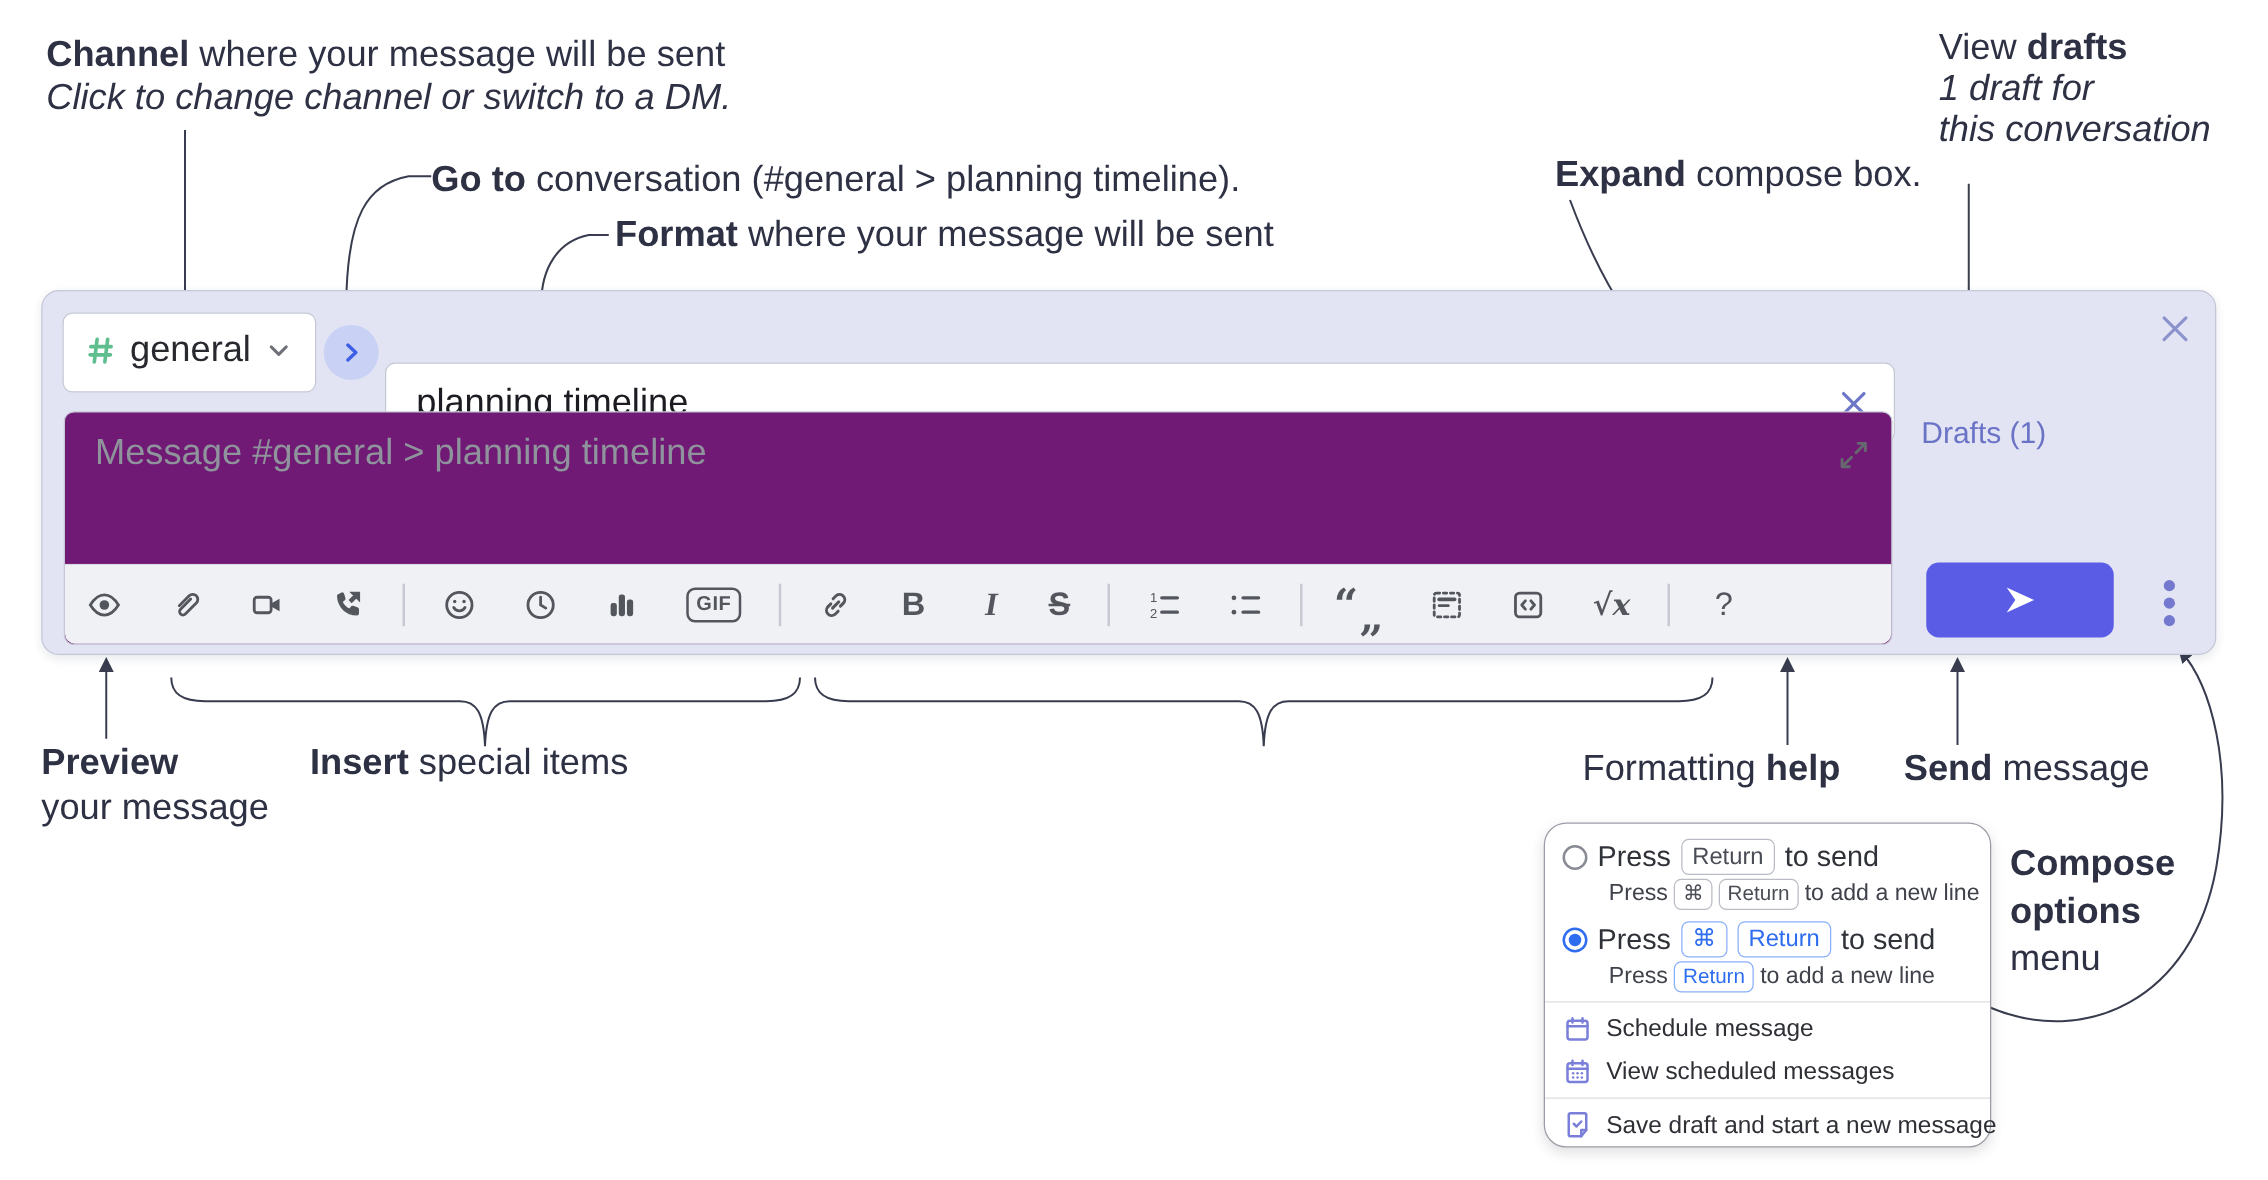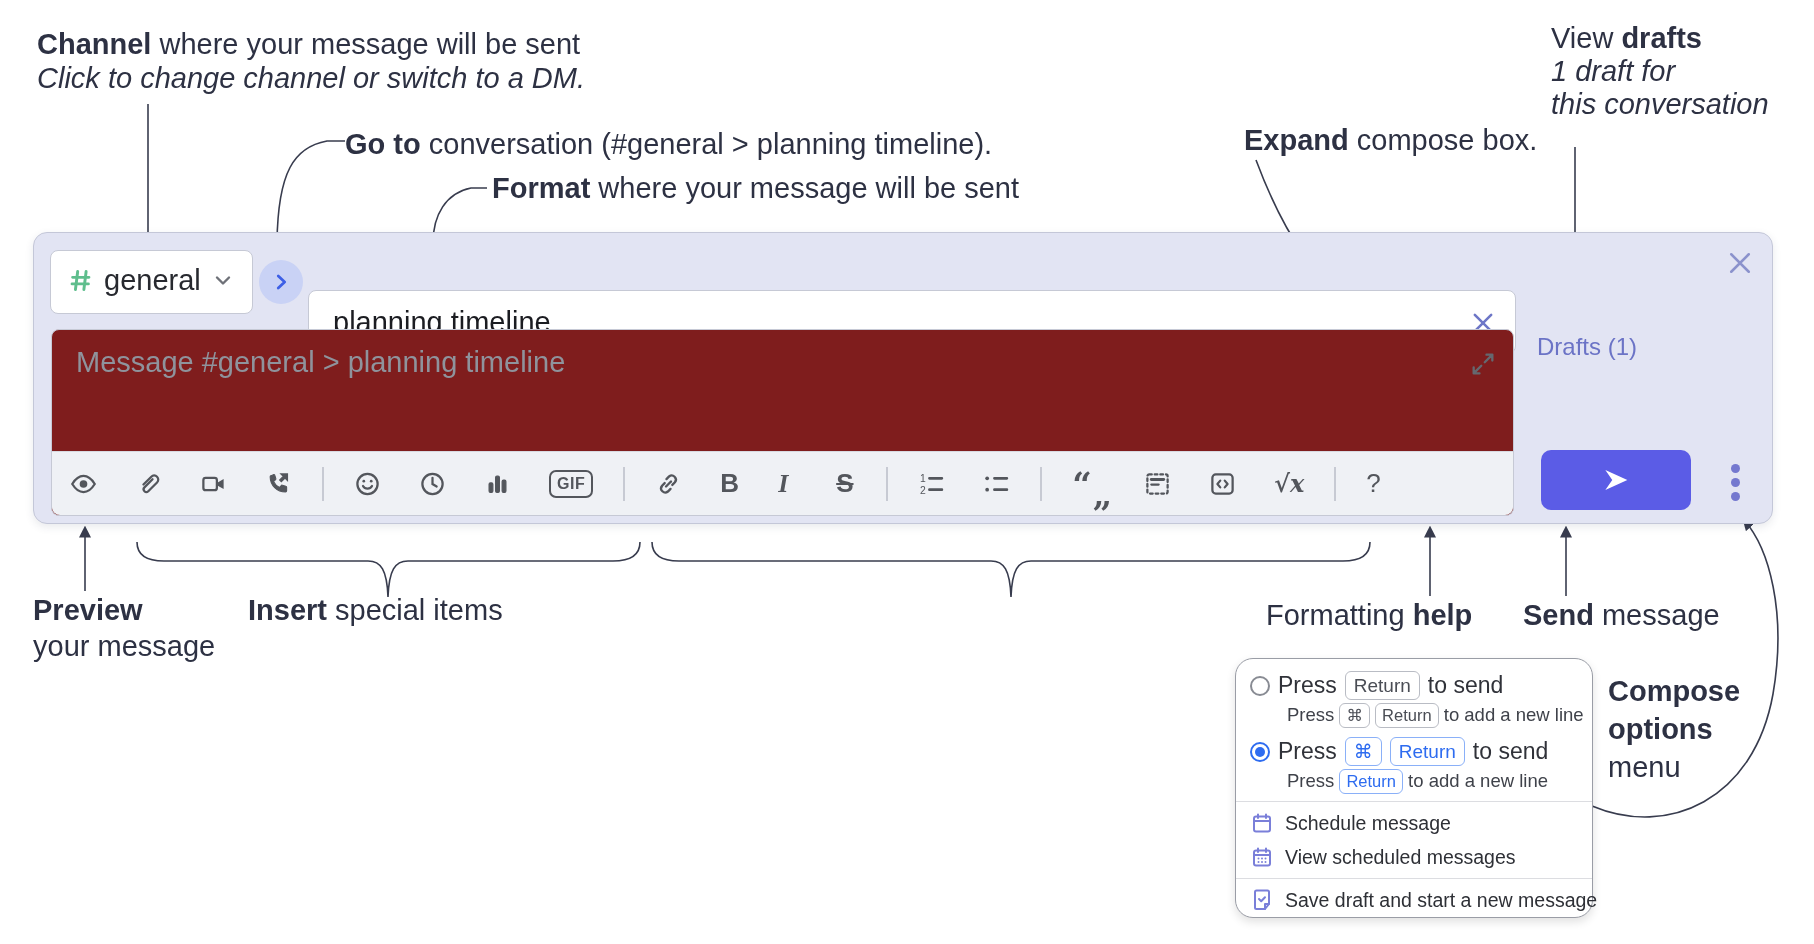--- a/index.html
+++ b/index.html
@@ -29,28 +29,28 @@
   .topic-input { position:absolute; left:274px; top:17px; width:1208px; height:64px; background:#fff;
                  border:1px solid #c6c9d5; border-radius:8px; display:flex; align-items:center;
                  padding:0 56px 0 24px;margin-top:40px; }
   .topic-text { font-size:29px; color:#1b1c21; }
   .topic-clear { position:absolute; right:16px; top:16px; width:32px; height:32px; display:flex;
                  align-items:center; justify-content:center; cursor:pointer; }
   .panel-close { position:absolute; right:14px; top:12px; width:36px; height:36px; display:flex;
                  align-items:center; justify-content:center; cursor:pointer; }
   .drafts-link { position:absolute; left:1503px; top:100px; font-size:24px; color:#6b73c6; cursor:pointer; }
 
-  .msg-box { position:absolute; left:17px; top:96px; width:1463px; height:187px; background:#7f1d1d;
+  .msg-box { position:absolute; left:17px; top:96px; width:1463px; height:187px; background:#701a75;
              border:1px solid #c6c9d5; border-radius:8px; display:flex; flex-direction:column; }
   .msg-area { flex:1; position:relative; padding:16px 24px; }
   .msg-placeholder { font-size:29px; color:#8f939c; }
   .expand-ic { position:absolute; right:16px; top:20px; cursor:pointer; }
   .toolbar { height:64px; background:#eff1f5; border-top:1px solid #d8dae1; border-radius:0 0 8px 8px;
              display:flex; align-items:center; padding:0 18px; gap:38px; }
-  .tbi { width:27px; height:27px; display:flex; align-items:center; justify-content:flex-start;
+  .tbi { width:27px; height:27px; display:flex; align-items:center; justify-content:flex-end;
          color:#53565c; cursor:pointer; flex:none; }
   .tbi svg { stroke:#53565c; }
   .tbi.txt { font-size:26px; font-weight:bold; width:auto; min-width:20px; }
   .tb-div { width:2px; height:34px; background:#c7cad3; flex:none; margin:0 -8px; }
   .gif-badge { border:2.5px solid #53565c; border-radius:7px; font-size:16px; font-weight:bold;
                padding:3px 6px; letter-spacing:.5px; }
   .quote-ic { position:relative; width:34px; }
   .quote-ic span { font-weight:bold; font-size:34px; line-height:10px; font-family:"DejaVu Serif",serif; }
   .quote-ic .q2 { position:relative; top:10px; left:1px; }
 

